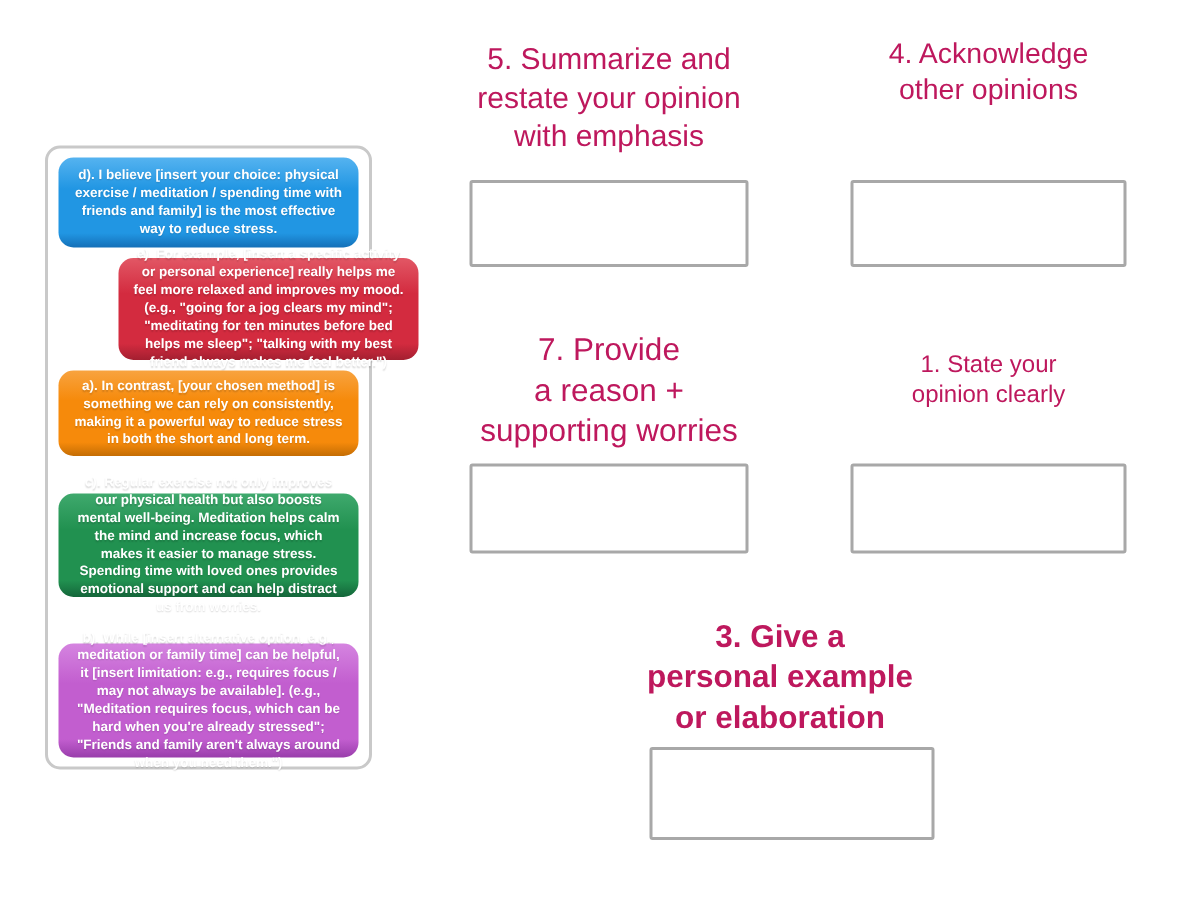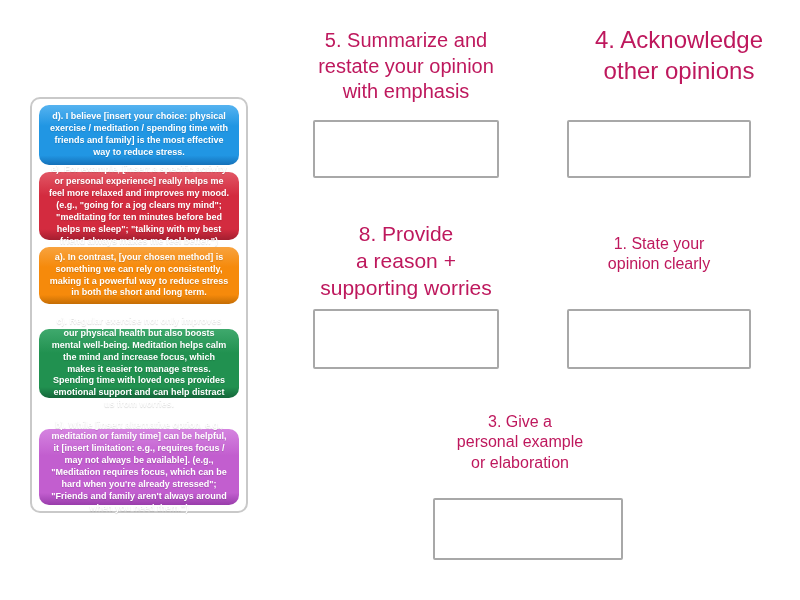--- a/index.html
+++ b/index.html
@@ -34,45 +34,45 @@
     line-height: 1.32;
     text-align: center;
     display: flex;
     align-items: center;
     justify-content: center;
     padding: 4px 9px;
     cursor: grab;
     text-shadow: 0 1px 1px rgba(0,0,0,0.15);
   }
   .card-blue   { height: 76px; background: linear-gradient(180deg,#55b3f0 0%,#2196e3 35%,#2196e3 84%,#1470b8 100%); }
-  .card-red    { height: 68px; background: linear-gradient(180deg,#e25765 0%,#d32b3f 35%,#d32b3f 84%,#a31f30 100%); }
+  .card-red    { height: 68px; background: linear-gradient(180deg,#e25765 0%,#d32b3f 35%,#d32b3f 84%,#a31f30 100%); margin-left: 40px; }
   .card-orange { height: 72px; background: linear-gradient(180deg,#f8a33f 0%,#f68a0b 35%,#f68a0b 84%,#c46d04 100%); }
   .card-green  { height: 69px; background: linear-gradient(180deg,#3fa96d 0%,#219150 35%,#219150 84%,#14663a 100%); margin-top: 18px; }
   .card-purple { height: 76px; background: linear-gradient(180deg,#d584e0 0%,#c25ecf 35%,#c25ecf 84%,#993dab 100%); margin-top: 24px; }
 
   
   .target-title {
     position: absolute;
     width: 230px;
     color: #be185d;
     text-align: center;
     line-height: 1.28;
   }
   .drop-box {
     position: absolute;
     background: #ffffff;
     border: 2px solid #a8a8a8;
     border-radius: 2px;
   }
 
   #title-5 { left: 291px; top: 28px;  font-size: 20px; }
-  #title-4 { left: 564px; top: 25px;  font-size: 24px; }
+  #title-4 { left: 544px; top: 25px;  font-size: 19px; }
   #title-2 { left: 291px; top: 221px; font-size: 21px; }
   #title-1 { left: 544px; top: 234px; font-size: 16px; }
-  #title-3 { left: 405px; top: 412px; font-size: 16px; }
+  #title-3 { left: 405px; top: 412px; font-size: 21px; font-weight: bold; }
 
   #box-5 { left: 313px; top: 120px; width: 186px; height: 58px; }
   #box-4 { left: 567px; top: 120px; width: 184px; height: 58px; }
   #box-2 { left: 313px; top: 309px; width: 186px; height: 60px; }
   #box-1 { left: 567px; top: 309px; width: 184px; height: 60px; }
   #box-3 { left: 433px; top: 498px; width: 190px; height: 62px; }
 </style>
 </head>
 <body>
 
@@ -101,21 +101,21 @@
 </div>
 <div id="box-5" class="drop-box"></div>
 
 <div id="title-4" class="target-title">
   <div>4. Acknowledge</div>
   <div>other opinions</div>
 </div>
 <div id="box-4" class="drop-box"></div>
 
 <div id="title-2" class="target-title">
-  <div>8. Provide</div>
+  <div>7. Provide</div>
   <div>a reason +</div>
   <div>supporting worries</div>
 </div>
 <div id="box-2" class="drop-box"></div>
 
 <div id="title-1" class="target-title">
   <div>1. State your</div>
   <div>opinion clearly</div>
 </div>
 <div id="box-1" class="drop-box"></div>

